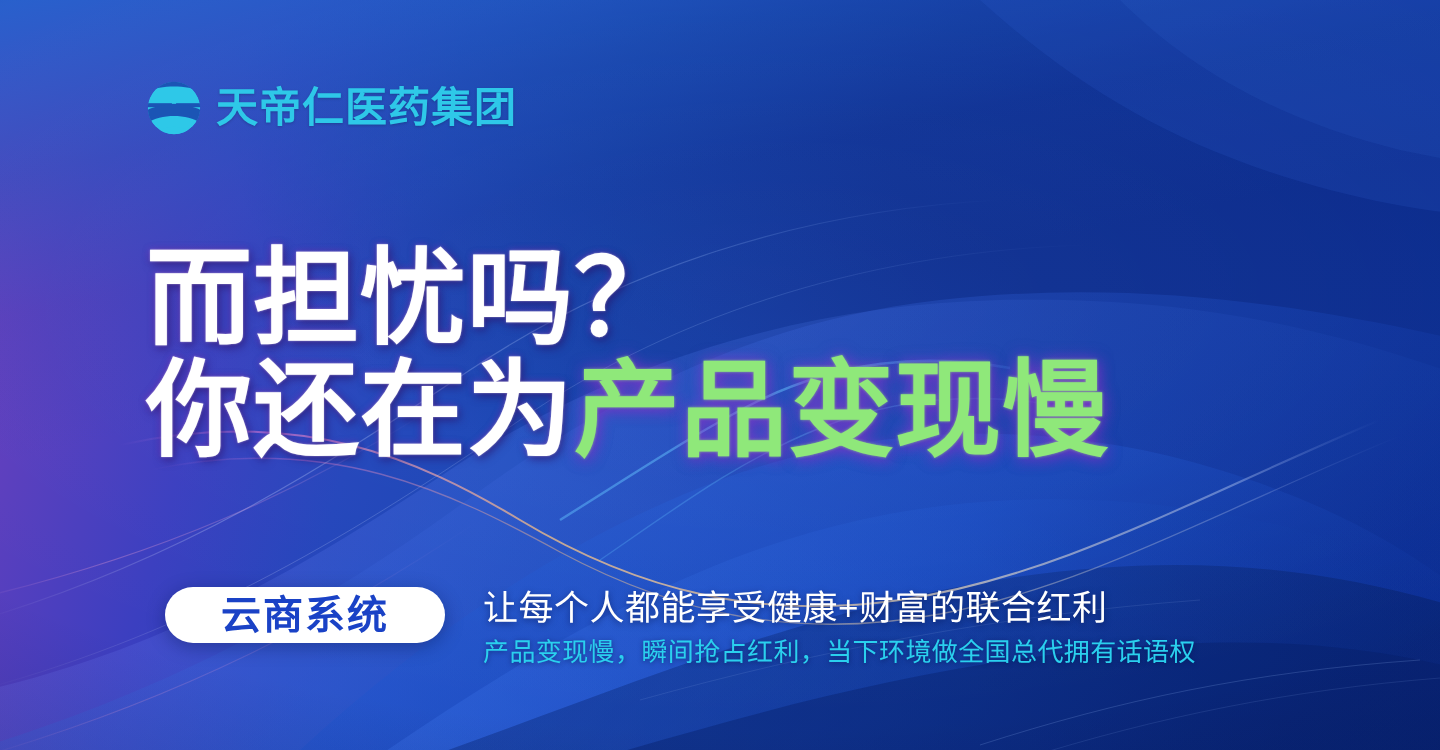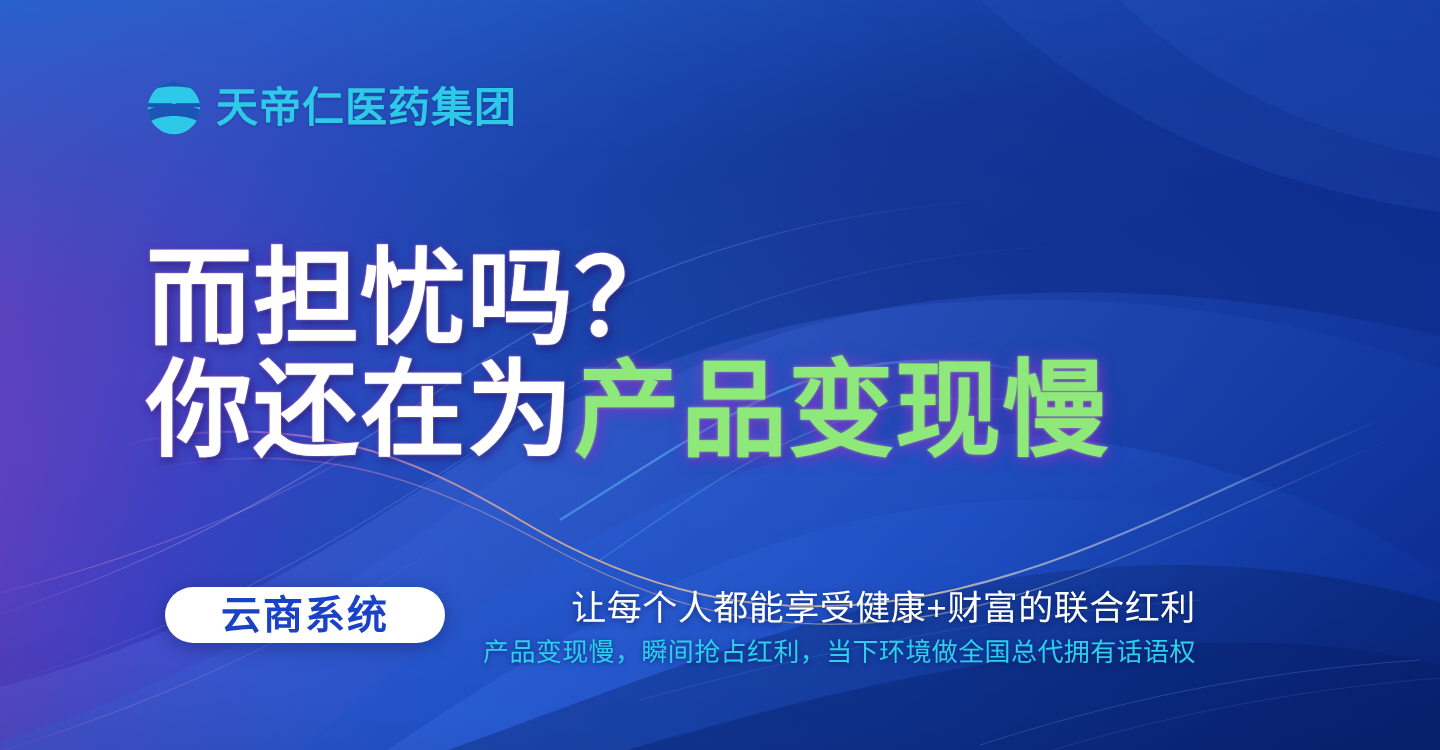--- a/index.html
+++ b/index.html
@@ -139,21 +139,20 @@
     padding-top: 4px;
   }
   .tagline-main {
     color: #ffffff;
     font-size: 35px;
     font-weight: 500;
     line-height: 1.22;
     letter-spacing: 0.5px;
     white-space: nowrap;
     text-shadow: 0 2px 6px rgba(5,15,70,0.55);
-    text-align: right;
   }
   .tagline-sub {
     margin-top: 6px;
     color: #2ad0ee;
     font-size: 26px;
     font-weight: 400;
     line-height: 1.25;
     letter-spacing: 0.4px;
     white-space: nowrap;
     text-shadow: 0 1px 5px rgba(5,15,70,0.55);

